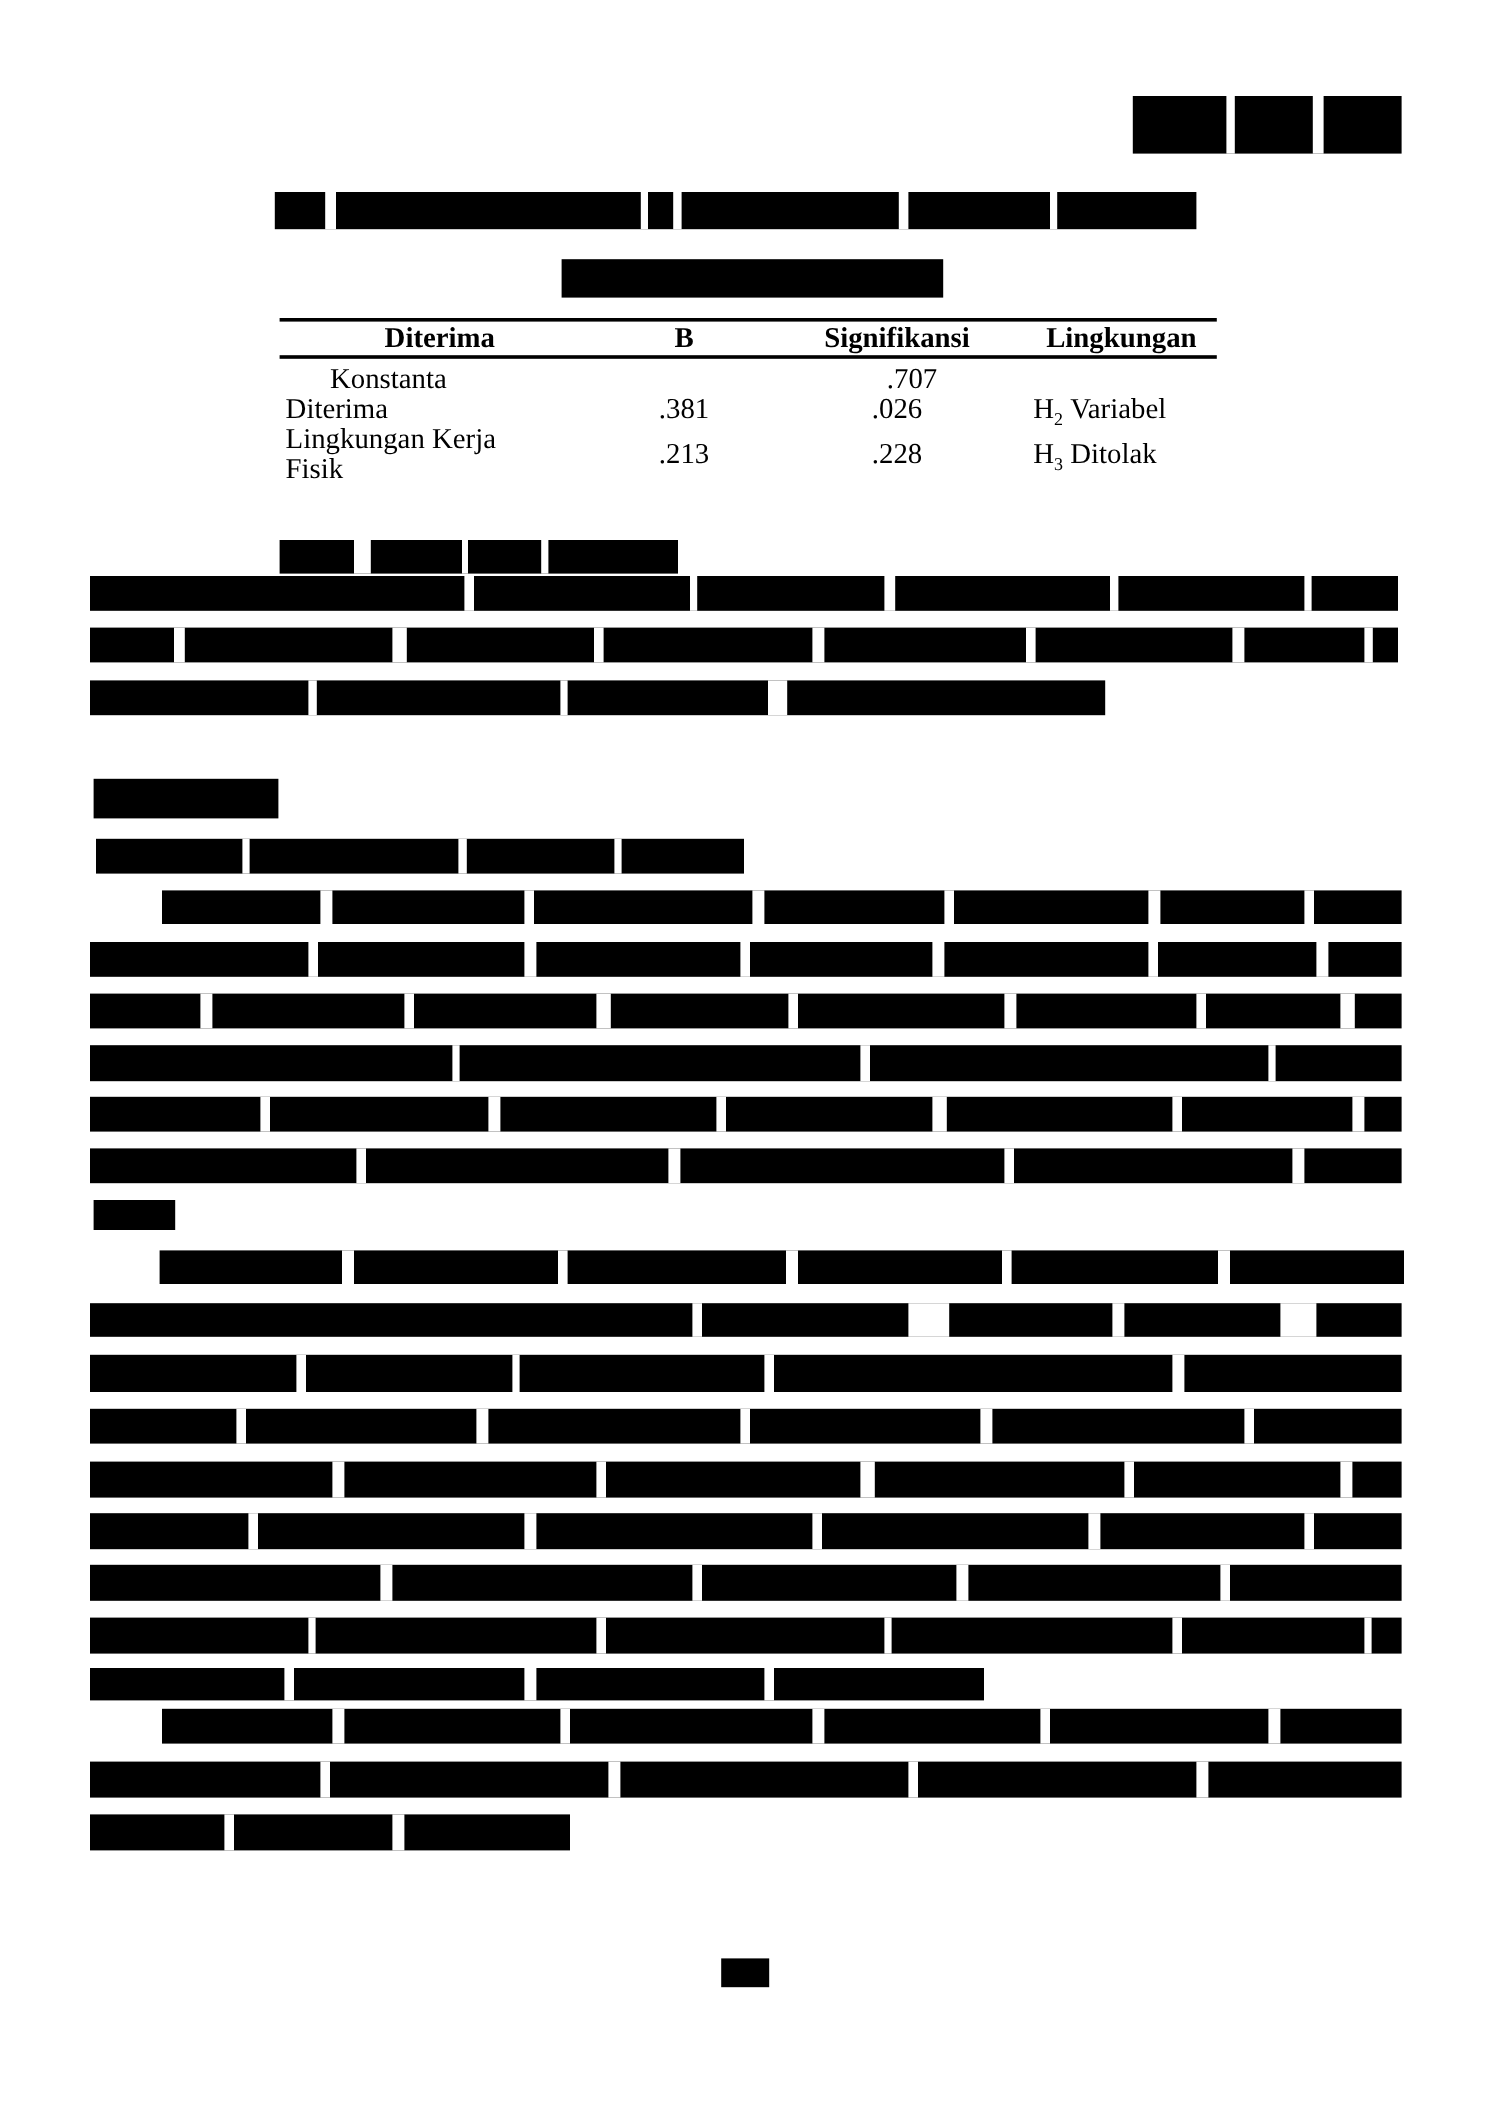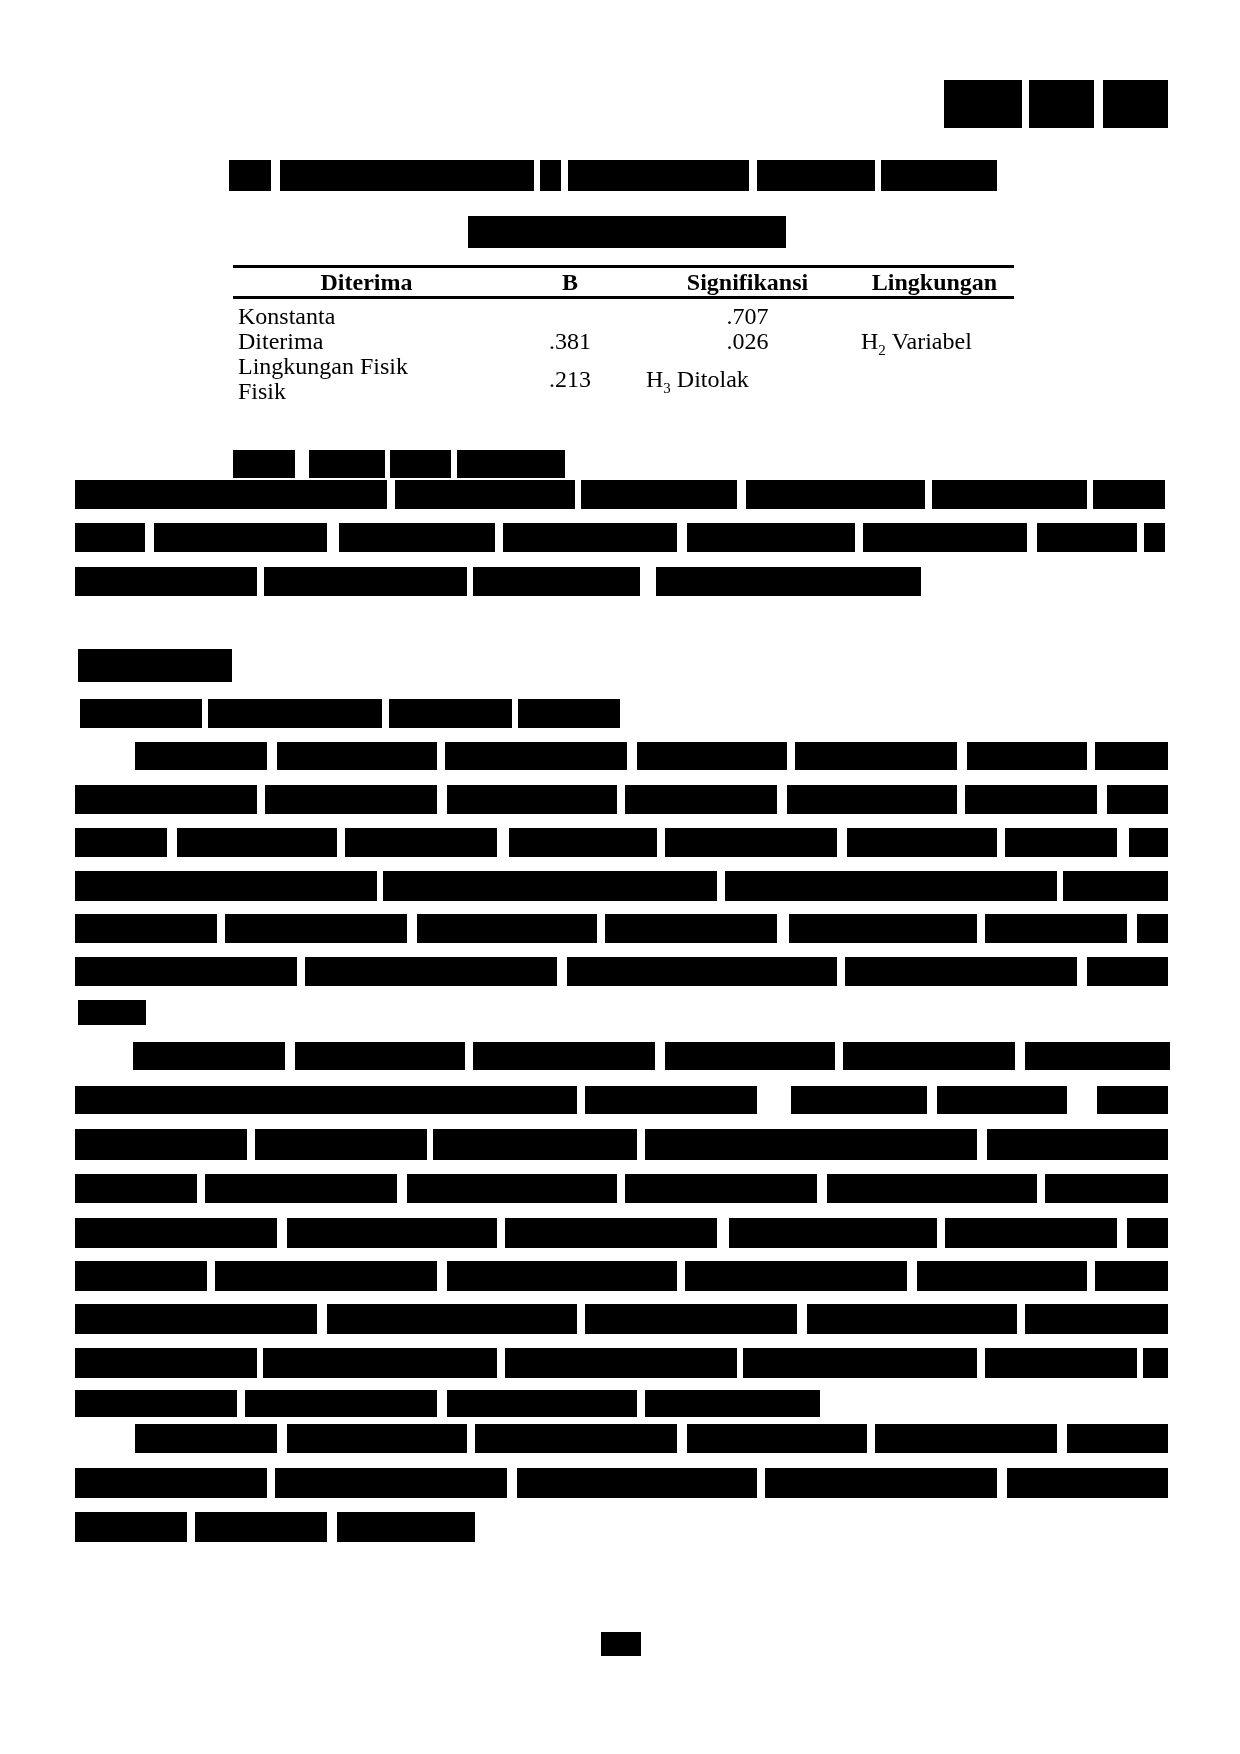--- a/index.html
+++ b/index.html
@@ -21,21 +21,21 @@
   .rule { height:3px; background:#000; }
   .trow { display:flex; }
   .c1 { width:267px; box-sizing:border-box; }
   .c2 { width:140px; text-align:center; }
   .c3 { width:215px; text-align:center; }
   .c4 { width:159px; box-sizing:border-box; }
   .thead { font-weight:bold; font-size:24px; height:26px; line-height:26px; margin:1px 0; }
   .thead .c1, .thead .c4 { text-align:center; }
   .tbody { font-size:24px; }
   .r { line-height:25px; height:25px; }
-  .r.first { margin-top:5px; }
+  .r.first { margin-top:5px;margin-left:37px; }
   .r.tall { height:50px; }
   .r.tall .c1 { line-height:25px; }
   .r.tall .c2, .r.tall .c3, .r.tall .c4 { line-height:50px; }
   .tbody .c1 { padding-left:5px; }
   .tbody .c4 { padding-left:6px; }
   sub { font-size:15px; line-height:0; }
   .kes-rest { margin-left:6px; }
 </style>
 </head>
 <body>
@@ -234,23 +234,24 @@
 
       <div class="trow r">
         <div class="c1">Diterima</div>
         <div class="c2">.381</div>
         <div class="c3">.026</div>
         <div class="c4"><span>H</span><sub>2</sub><span class="kes-rest">Variabel</span></div>
       </div>
 
       <div class="trow r tall">
         <div class="c1">
-          <div>Lingkungan Fisik</div>
+          <div>Lingkungan Kerja</div>
           <div>Fisik</div>
         </div>
         <div class="c2">.213</div>
+        <div class="c3">.228</div>
         <div class="c4"><span>H</span><sub>3</sub><span class="kes-rest">Ditolak</span></div>
       </div>
 
     </div>
   </div>
 
 </div>
 
 </body></html>

